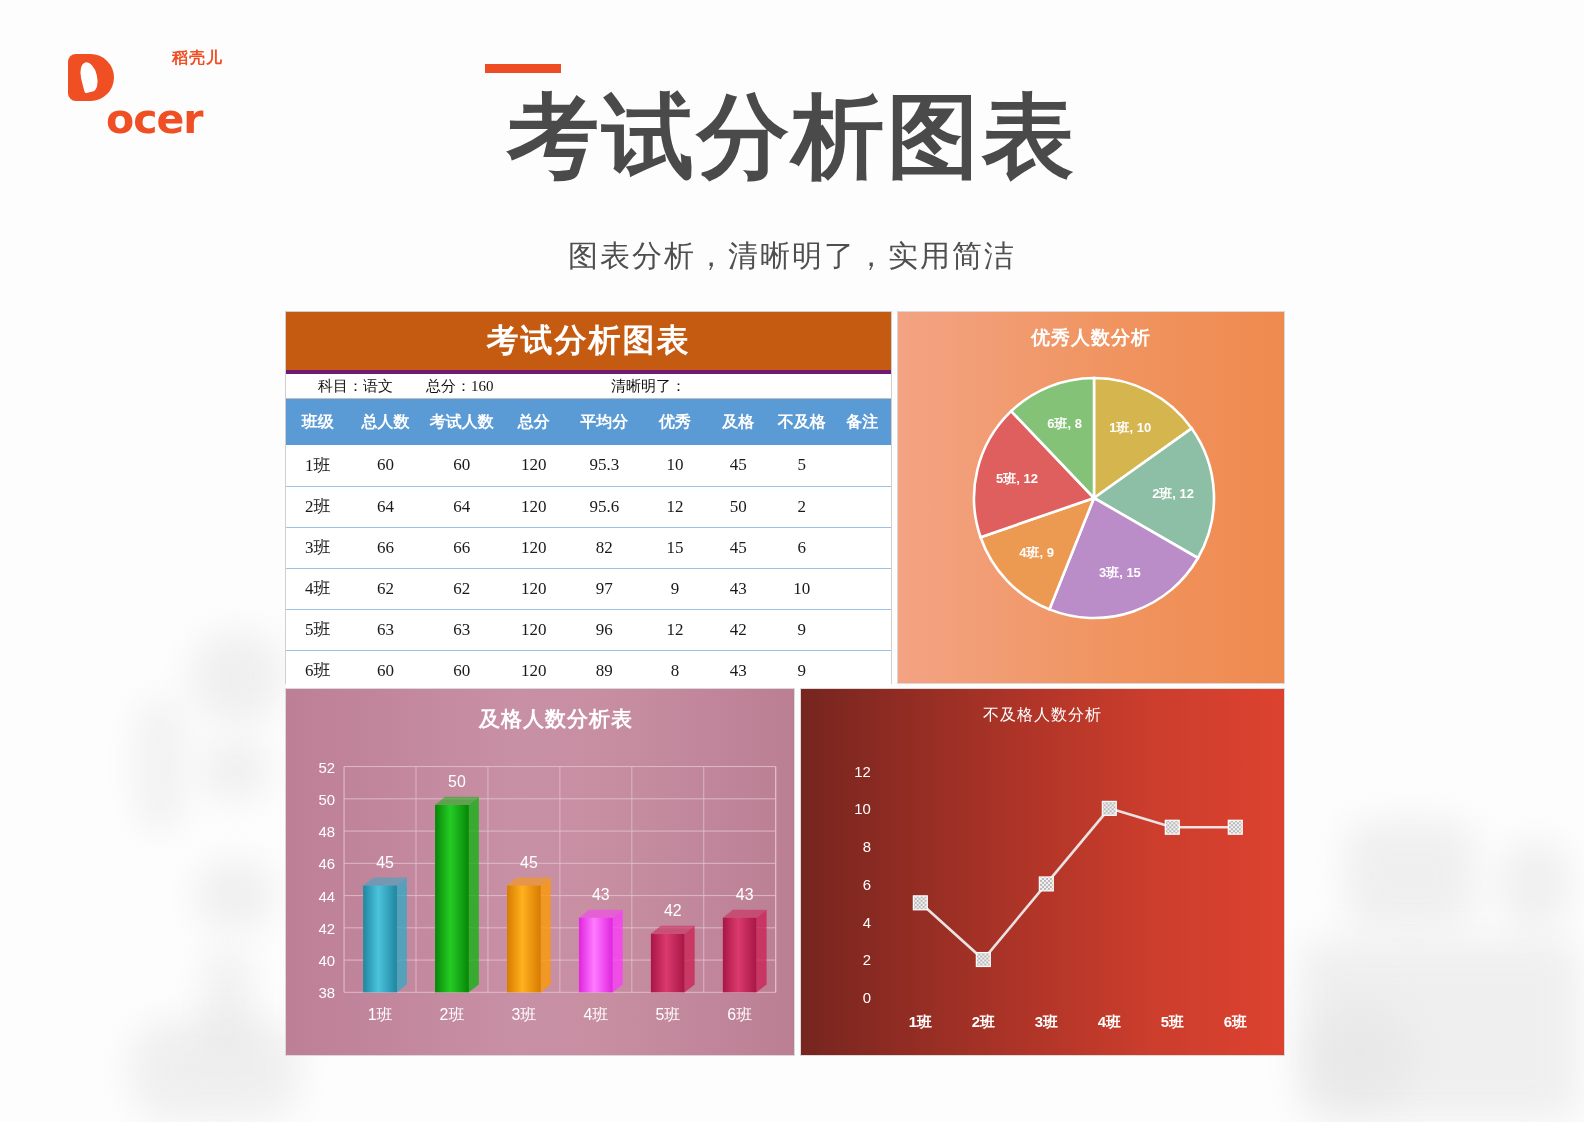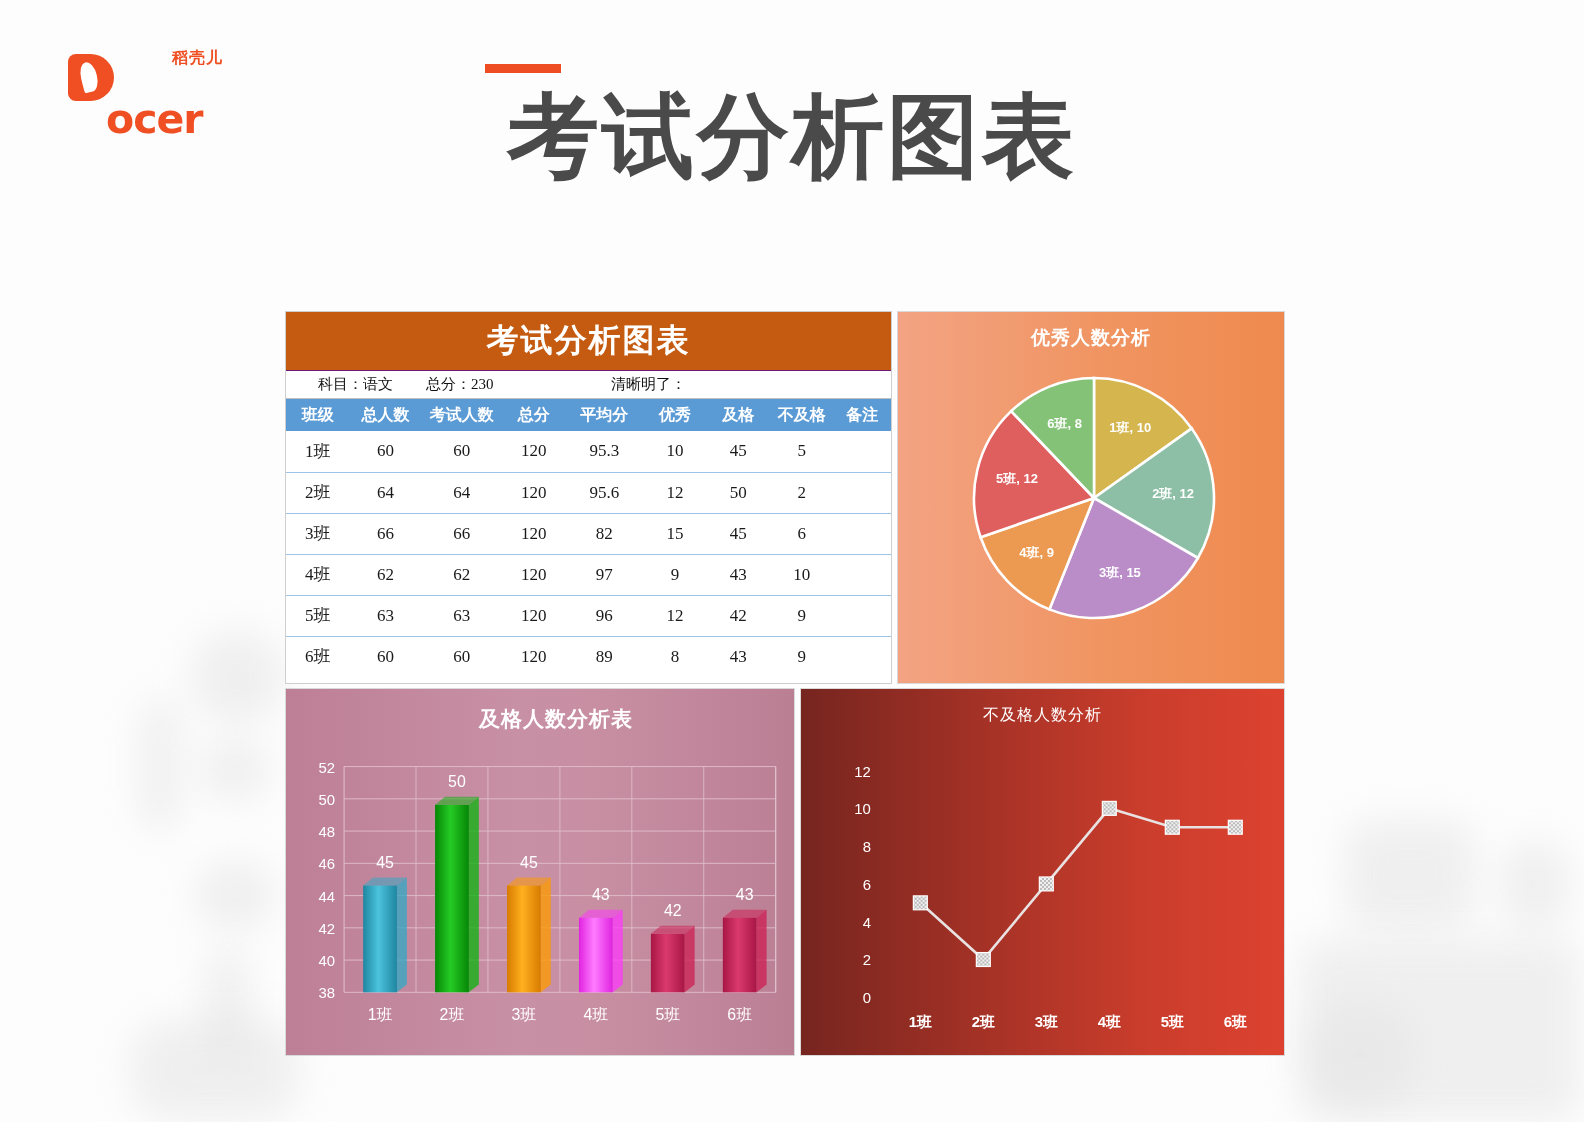--- a/index.html
+++ b/index.html
@@ -66,32 +66,32 @@
     position: absolute; left: 0; top: 0; width: 607px; height: 373px;
     background: #ffffff; border: 1px solid #cfcfcf;
   }
   .tbl-title {
     height: 58px; background: #c55a11; color: #ffffff;
     display: flex; align-items: center; justify-content: center;
     font-size: 32px; font-weight: 700; letter-spacing: 2px;
     font-family: "DejaVu Sans", sans-serif;
   }
   .tbl-info {
-    height: 29px; border-bottom: 1px solid #bfbfbf; border-top: 1px solid #701a75;
+    height: 29px; border-bottom: 1px solid #bfbfbf; border-top: 4px solid #701a75;
     display: flex; align-items: center; font-size: 15px; color: #111;
     font-family: "Liberation Serif", serif;
   }
   .tbl-info span { display: block; }
   .info-a { width: 140px; padding-left: 32px; }
   .info-b { width: 185px; }
   .info-c { flex: 1; }
 
   table.grade { width: 100%; border-collapse: collapse; table-layout: fixed; }
   table.grade thead th {
-    background: #5b9bd5; color: #ffffff; height: 32px;
+    background: #5b9bd5; color: #ffffff; height: 46px;
     font-size: 16px; font-weight: 700; text-align: center;
   }
   table.grade tbody td {
     height: 41px; text-align: center; font-size: 17px; color: #1a1a1a;
     font-family: "Liberation Serif", serif;
     border-bottom: 1px solid #9dc3e6; background: #ffffff;
   }
   table.grade tbody tr:last-child td { border-bottom: none; }
   .col-a { width: 11%; } .col-b { width: 12.5%; } .col-c { width: 14%; }
   .col-d { width: 11%; } .col-e { width: 13.5%; } .col-f { width: 11%; }
@@ -152,28 +152,29 @@
   <div class="wm b10"></div>
 
   <div class="logo">
     <div class="logo-d"></div>
     <div class="logo-word">ocer</div>
     <div class="logo-cn">稻壳儿</div>
   </div>
 
   <div class="accent-dash"></div>
   <div class="main-title">考试分析图表</div>
+  <div class="sub-title">图表分析，清晰明了，实用简洁</div>
 
   <div class="deck">
 
     <div class="tablepanel">
       <div class="tbl-title">考试分析图表</div>
       <div class="tbl-info">
         <span class="info-a">科目：语文</span>
-        <span class="info-b">总分：230</span>
+        <span class="info-b">总分：160</span>
         <span class="info-c">清晰明了：</span>
       </div>
       <table class="grade">
         <colgroup>
           <col class="col-a">
             <col class="col-b">
             <col class="col-c">
             <col class="col-d">
             <col class="col-e">
           <col class="col-f">

